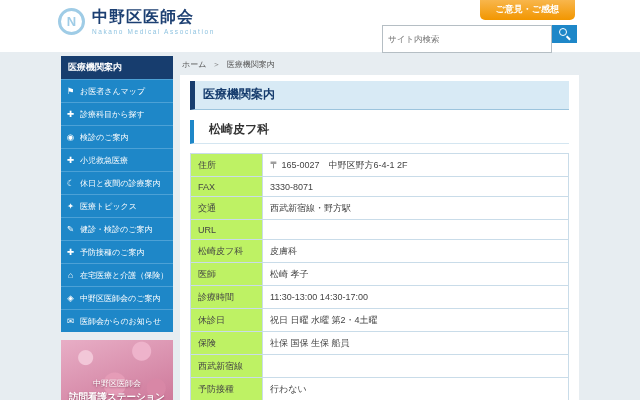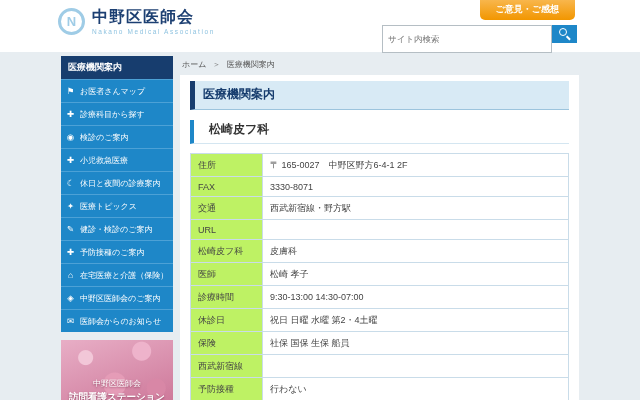--- a/index.html
+++ b/index.html
@@ -169,21 +169,21 @@
               <tr>
               <th>松崎皮フ科</th>
               <td>皮膚科</td>
             </tr>
               <tr>
               <th>医師</th>
               <td>松崎 孝子</td>
             </tr>
               <tr>
               <th>診療時間</th>
-              <td>9:30-13:00 14:30-07:00</td>
+              <td>11:30-13:00 14:30-17:00</td>
             </tr>
               <tr>
               <th>休診日</th>
               <td>祝日 日曜 水曜 第2・4土曜</td>
             </tr>
               <tr>
               <th>保険</th>
               <td>社保 国保 生保 船員</td>
             </tr>
               <tr>

